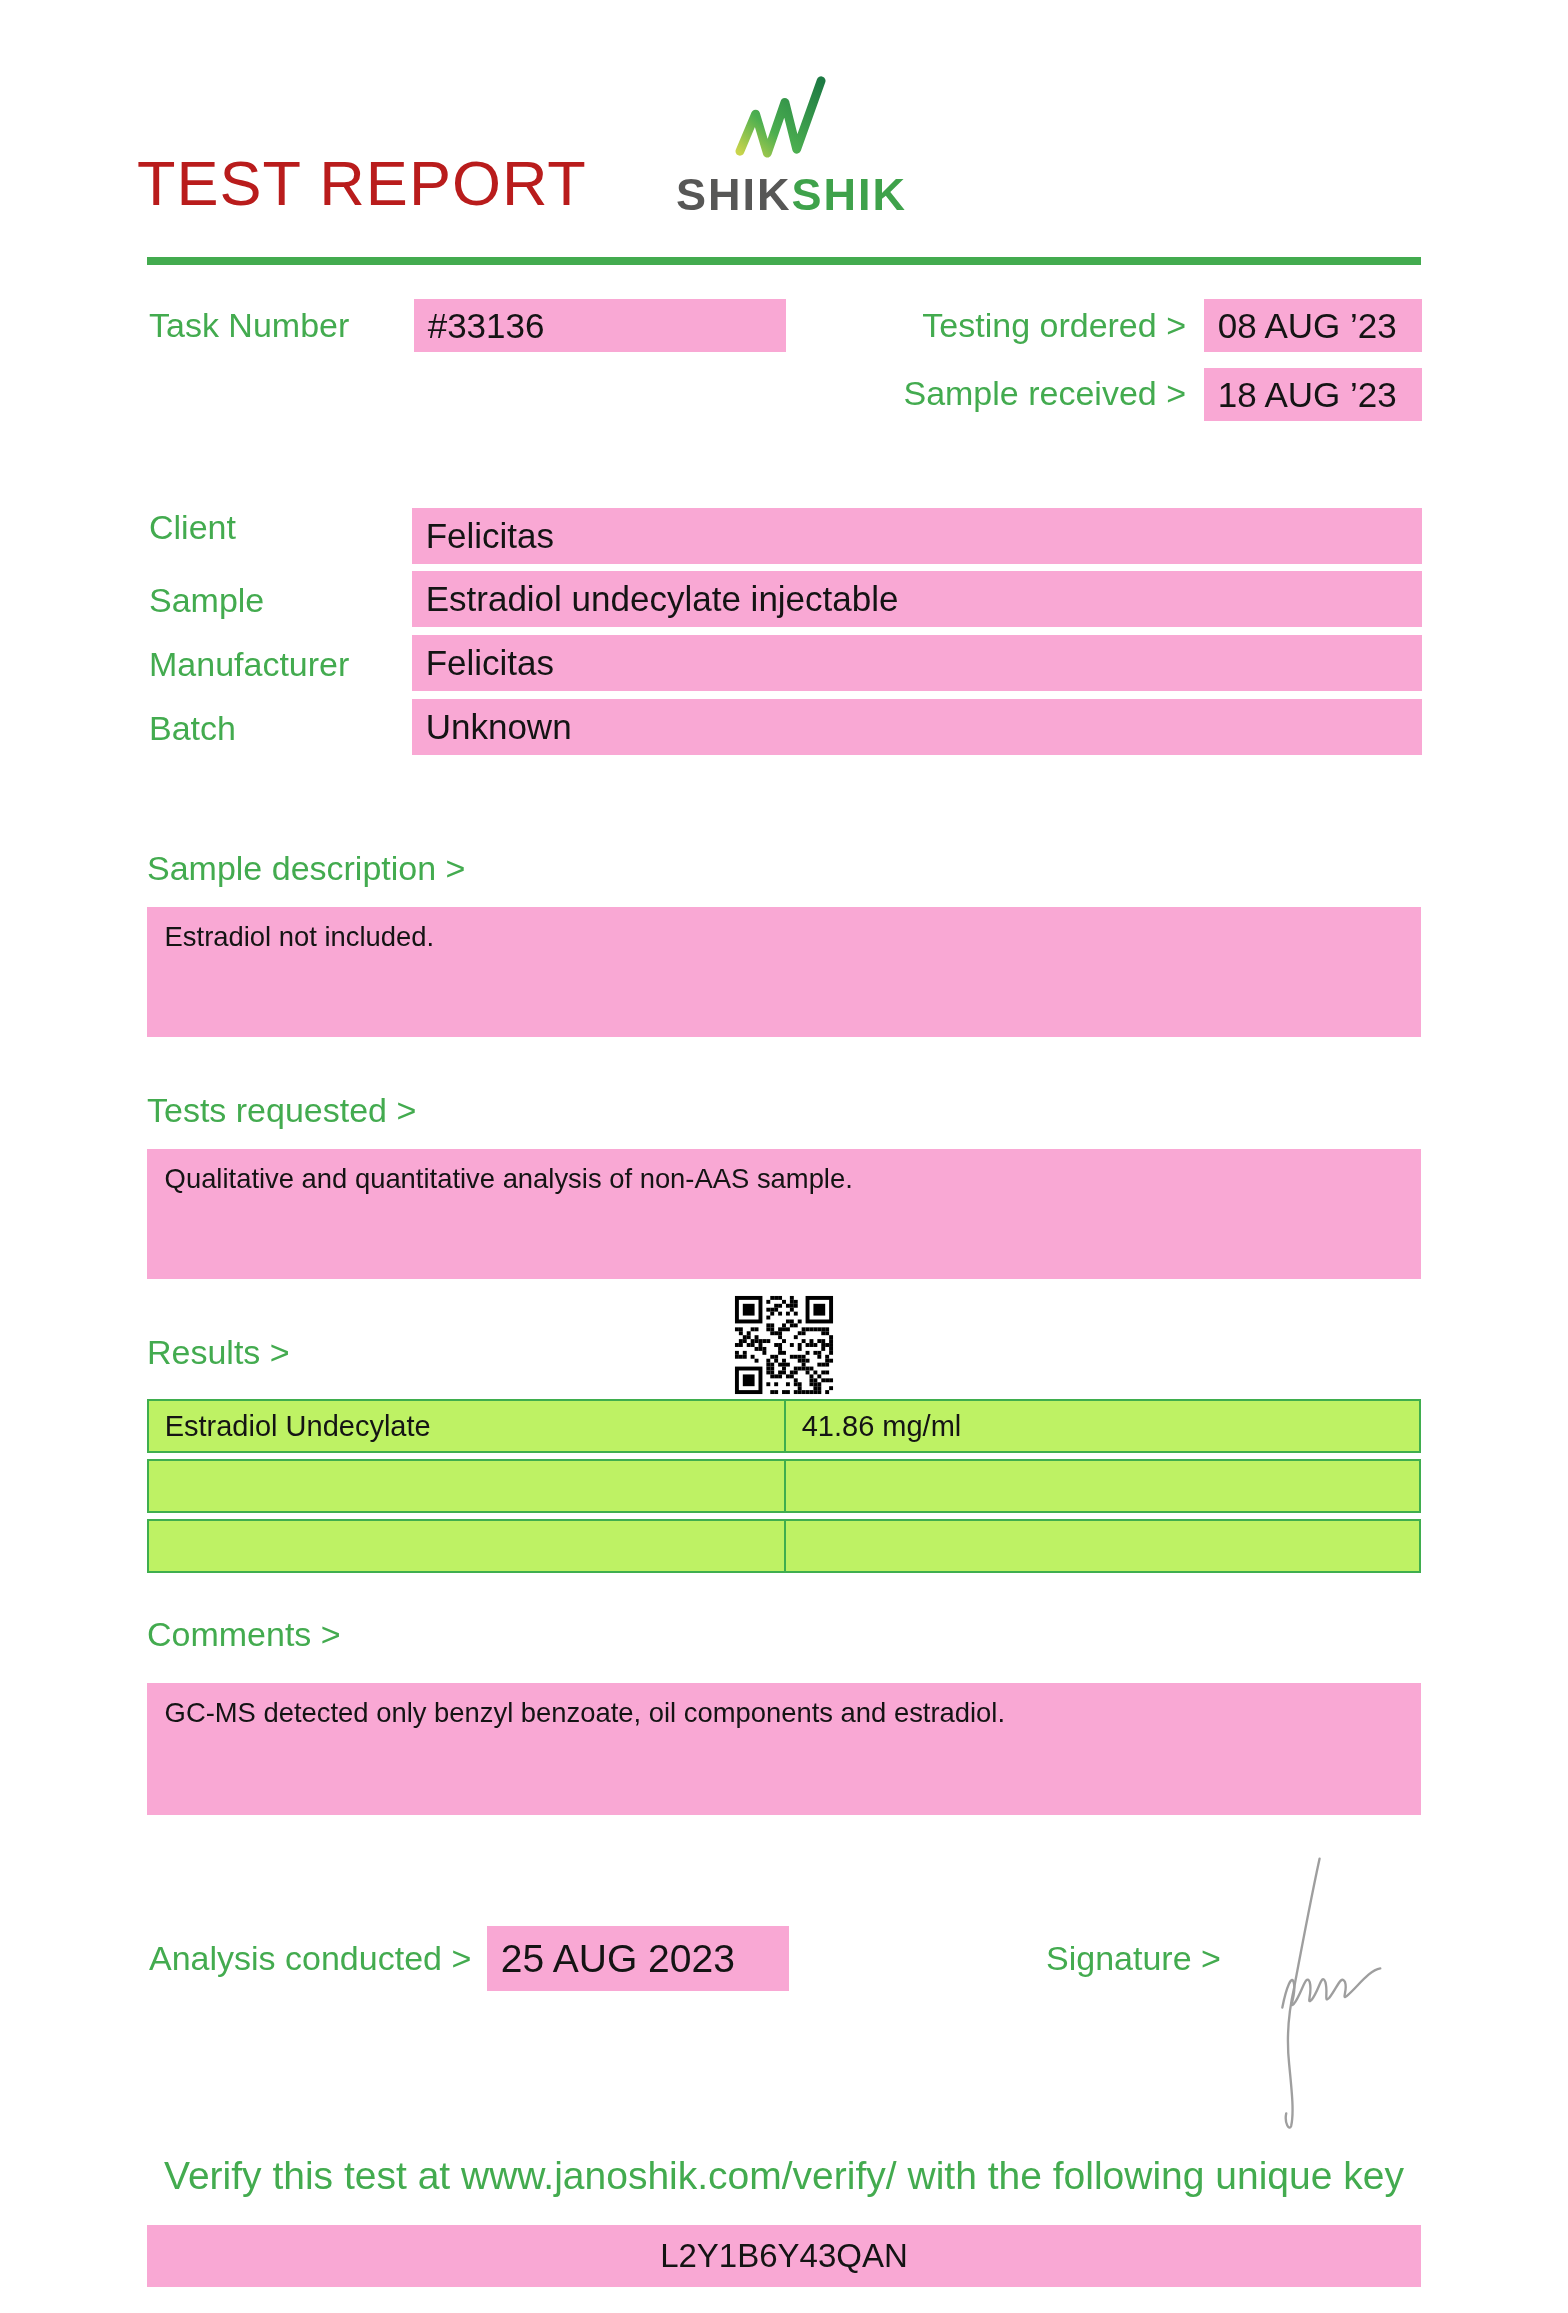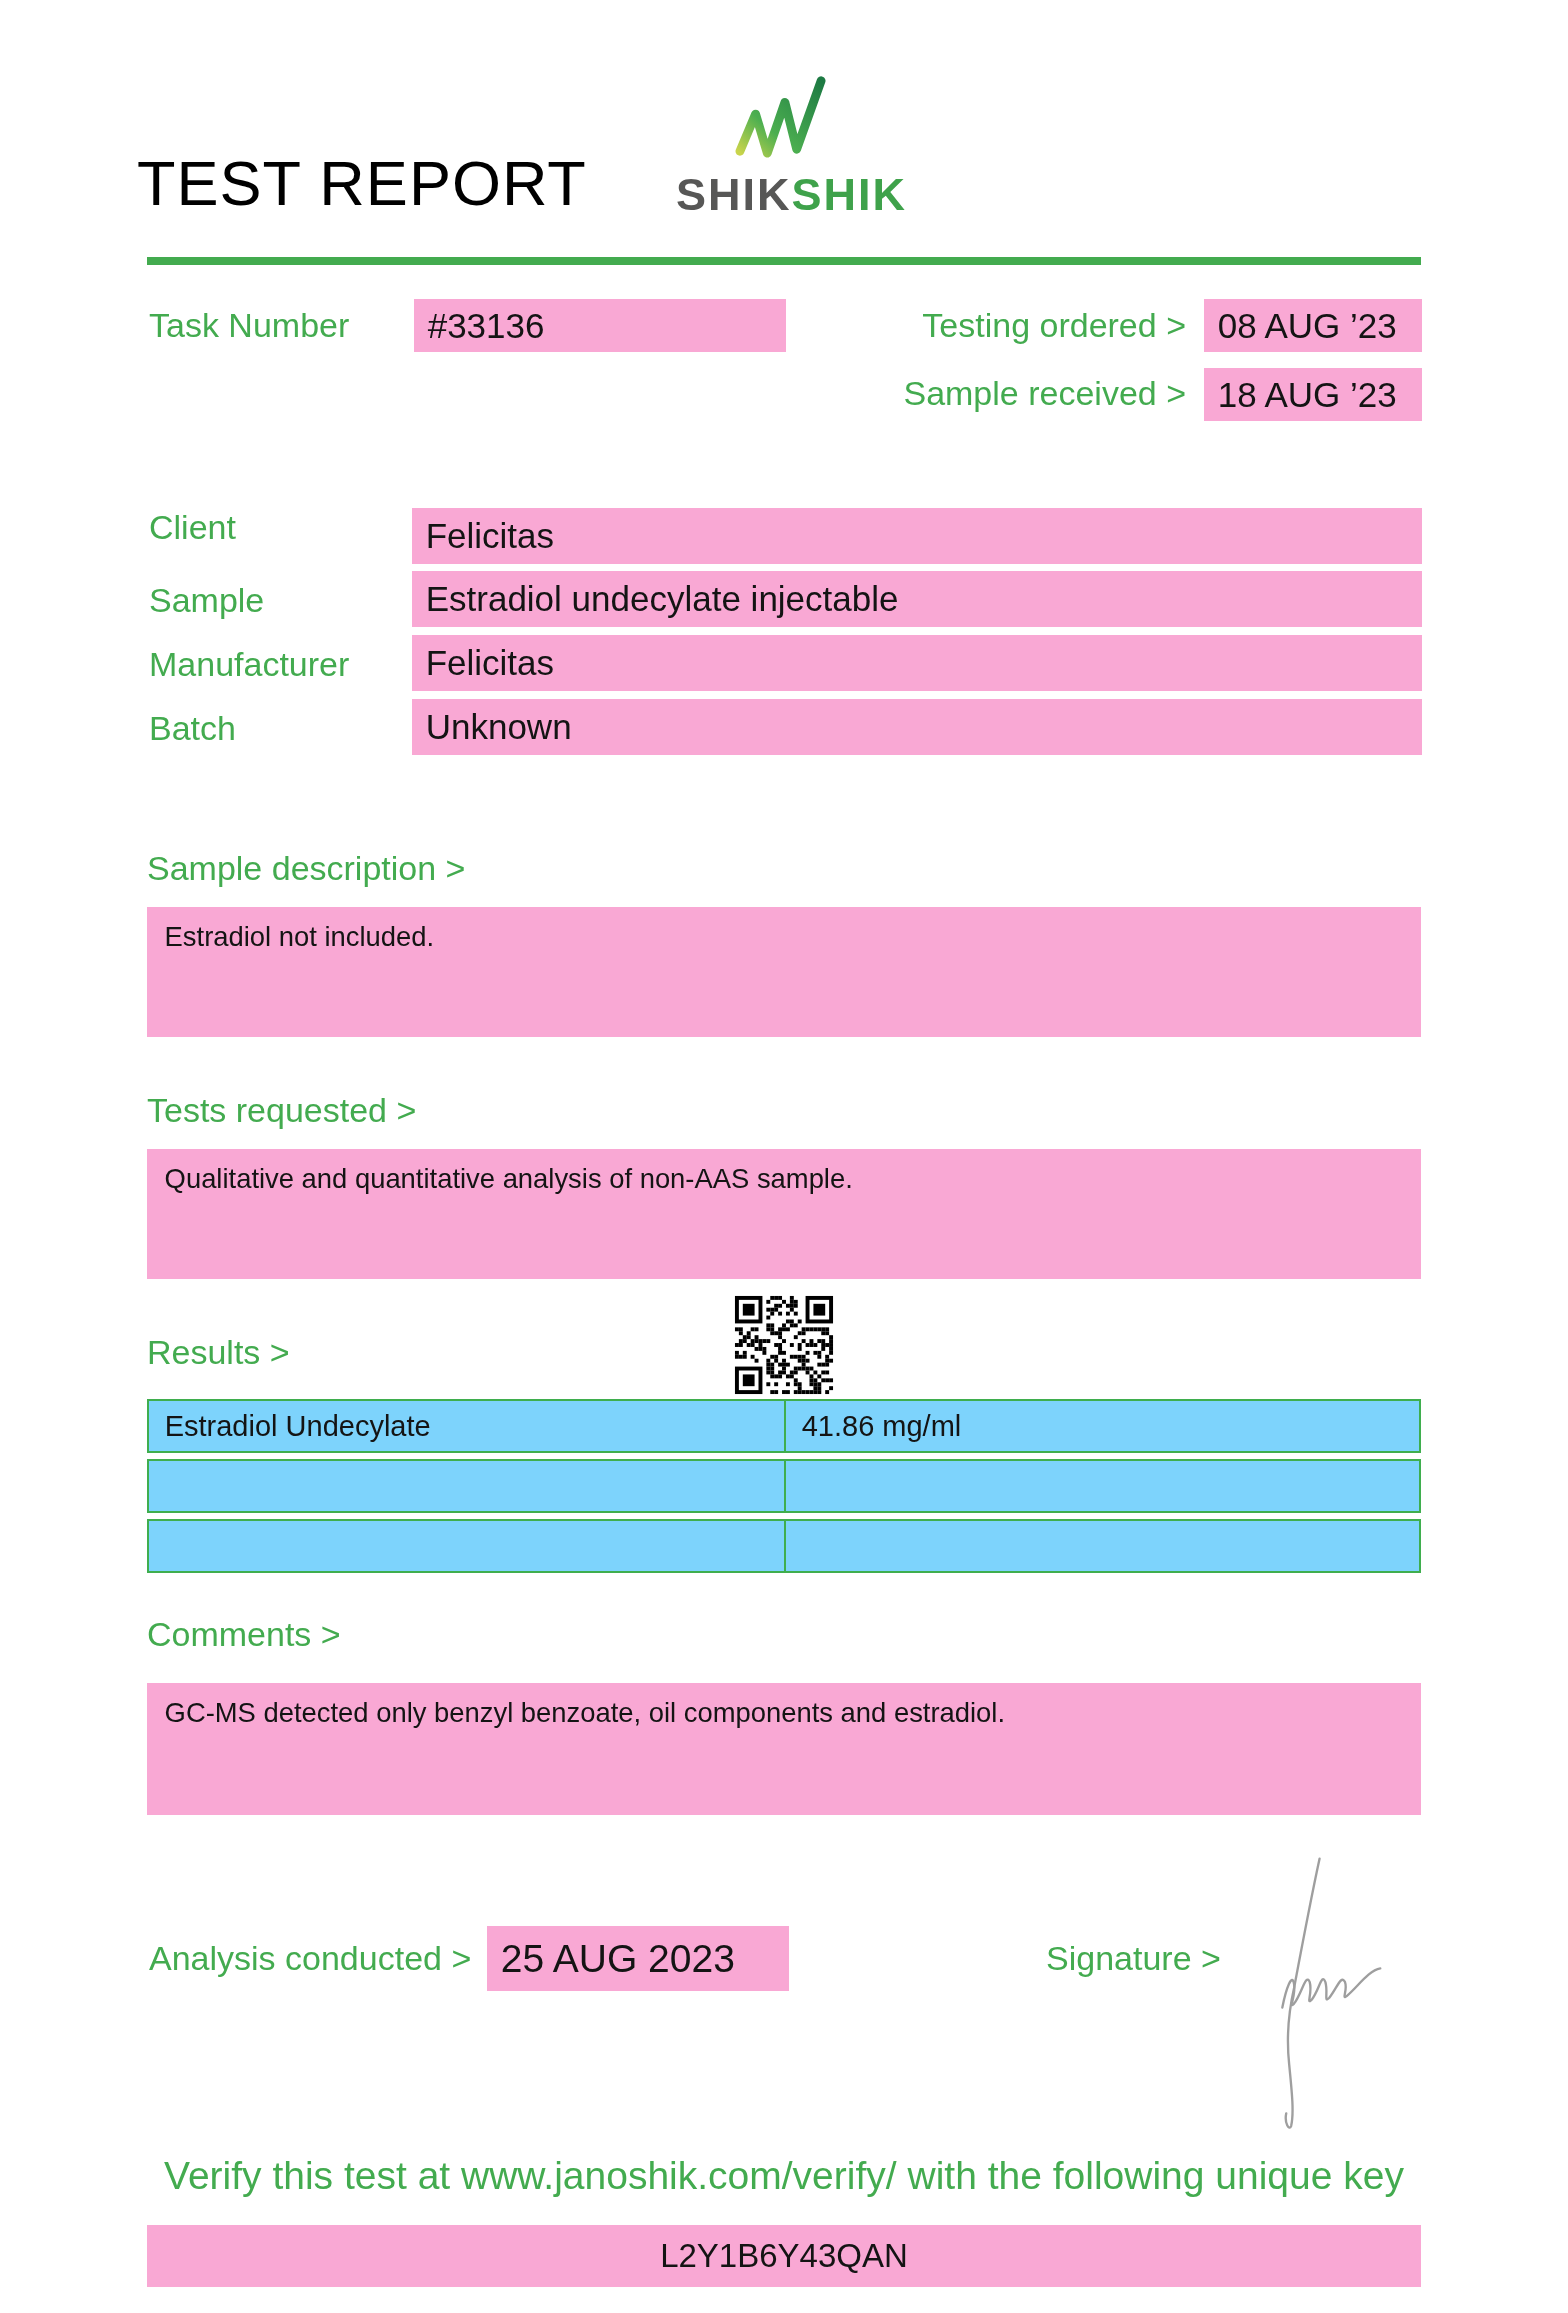--- a/index.html
+++ b/index.html
@@ -5,32 +5,32 @@
   html,body{margin:0;padding:0;background:#ffffff;}
   .page{
     position:relative;width:1568px;height:2313px;background:#ffffff;
     font-family:"Liberation Sans","DejaVu Sans",sans-serif;
     font-stretch:condensed;
     color:#1a1a1a;overflow:hidden;
   }
   .abs{position:absolute;}
   .muted{color:#64676c;}
   .graybox{background:#f9a8d4;}
-  .title{font-size:63px;letter-spacing:1px;color:#000000;font-weight:400;}
+  .title{font-size:63px;letter-spacing:1px;color:#b91c1c;font-weight:400;}
   .brand-word{font-size:45px;font-weight:700;letter-spacing:2px;}
   .brand-left{color:#575756;}
   .brand-right{color:#3fa24b;}
   .contact{font-size:26.5px;line-height:38px;text-align:right;}
   .hr{background:#43ab4f;height:7.8px;}
   .label{font-size:34px;color:#43ab4f;white-space:nowrap;}
   .value{font-size:35px;color:#141414;white-space:nowrap;}
   .fieldbox{display:flex;align-items:center;padding-left:13.7px;box-sizing:border-box;}
   .heading{font-size:34px;color:#43ab4f;white-space:nowrap;}
   .bodybox{font-size:27.4px;color:#141414;padding:13.7px 17.6px;box-sizing:border-box;}
-  .trow{display:flex;border:2.9px solid #3fae4e;box-sizing:border-box;height:54px;margin-bottom:5.9px;background:#7dd3fc;}
+  .trow{display:flex;border:2.9px solid #3fae4e;box-sizing:border-box;height:54px;margin-bottom:5.9px;background:#bef264;}
   .tcell{display:flex;align-items:center;font-size:29px;color:#141414;padding-left:15.7px;box-sizing:border-box;}
   .tcell.c1{width:637px;border-right:2.9px solid #3fae4e;}
   .tcell.c2{flex:1;}
   .verify-heading{font-size:39px;color:#43ab4f;text-align:center;white-space:nowrap;}
   .keybox{display:flex;align-items:center;justify-content:center;font-size:33px;color:#141414;}
 </style>
 </head>
 <body>
 
 <div class="page">

